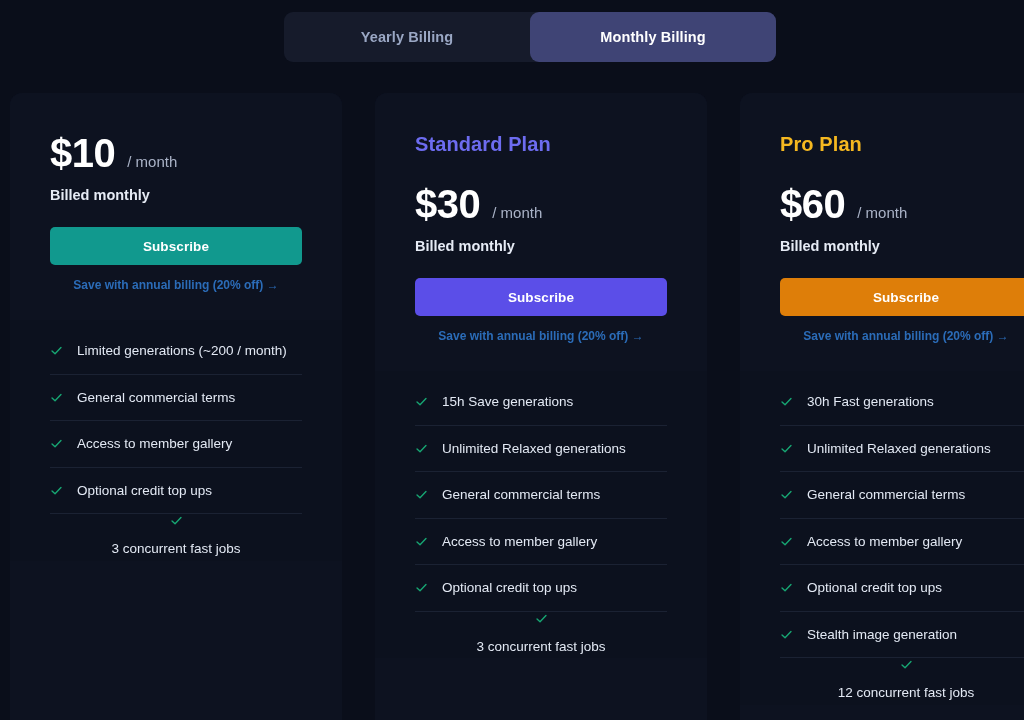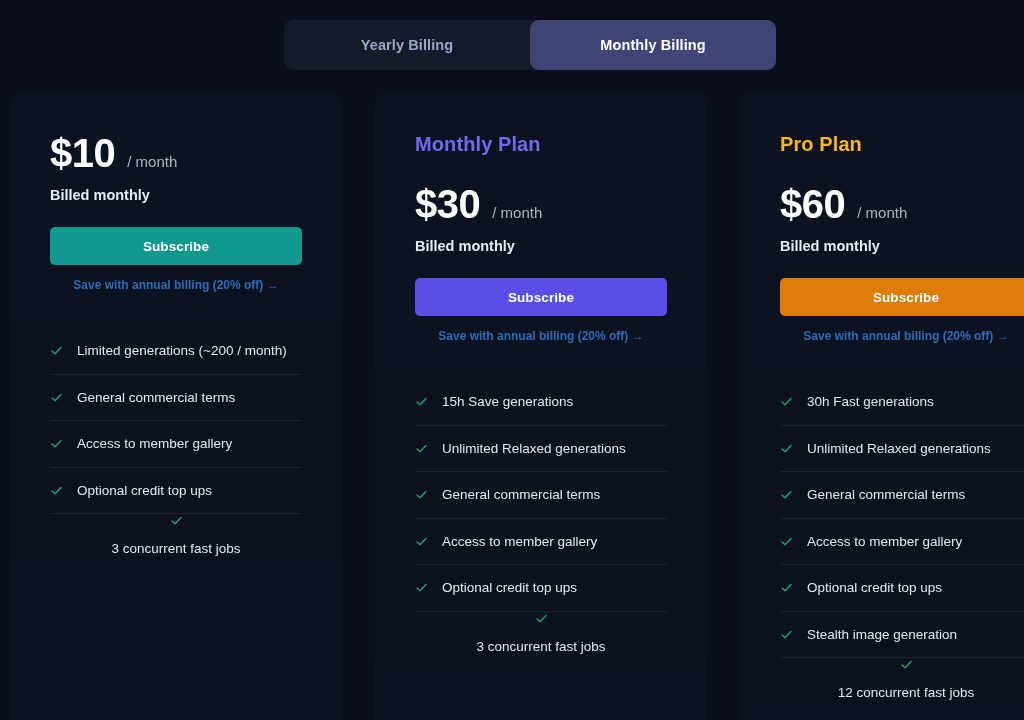--- a/index.html
+++ b/index.html
@@ -16,21 +16,21 @@
     width: 1024px;
     height: 720px;
     background: #0a0e1a;
     overflow: hidden;
   }
 
   
   .toggle-wrap {
     position: absolute;
     left: 284px;
-    top: 20px;
+    top: 12px;
     width: 492px;
     height: 50px;
     display: flex;
     background: #161b2b;
     border-radius: 9px;
     padding: 0;
   }
   .toggle-opt {
     flex: 1;
     display: flex;
@@ -208,21 +208,21 @@
               <svg viewBox="0 0 16 16" aria-hidden="true">
                 <path d="M2.5 8.6 L6.2 12 L13.5 4.2" fill="none" stroke="#17a673" stroke-width="1.7" stroke-linecap="round" stroke-linejoin="round"></path>
               </svg>
             </span>
             <span>3 concurrent fast jobs</span>
           </div>
         </div>
       </div>
       <div class="card" style="background: rgb(13, 18, 32);">
         <div class="card-head">
-          <div class="plan-name" style="color: rgb(109, 108, 240);">Monthly Plan</div>
+          <div class="plan-name" style="color: rgb(109, 108, 240);">Standard Plan</div>
           <div class="price-row">
             <span class="price">$30</span>
             <span class="per">/ month</span>
           </div>
           <div class="billed">Billed monthly</div>
           <button class="subscribe" style="background: rgb(91, 78, 232);">Subscribe</button>
           <a class="save-link" style="color: rgb(43, 108, 184);">Save with annual billing (20% off) →</a>
         </div>
         <div class="features" style="background: rgb(12, 17, 30);">
           <div class="feature" style="border-bottom-color: rgb(27, 34, 51);">

